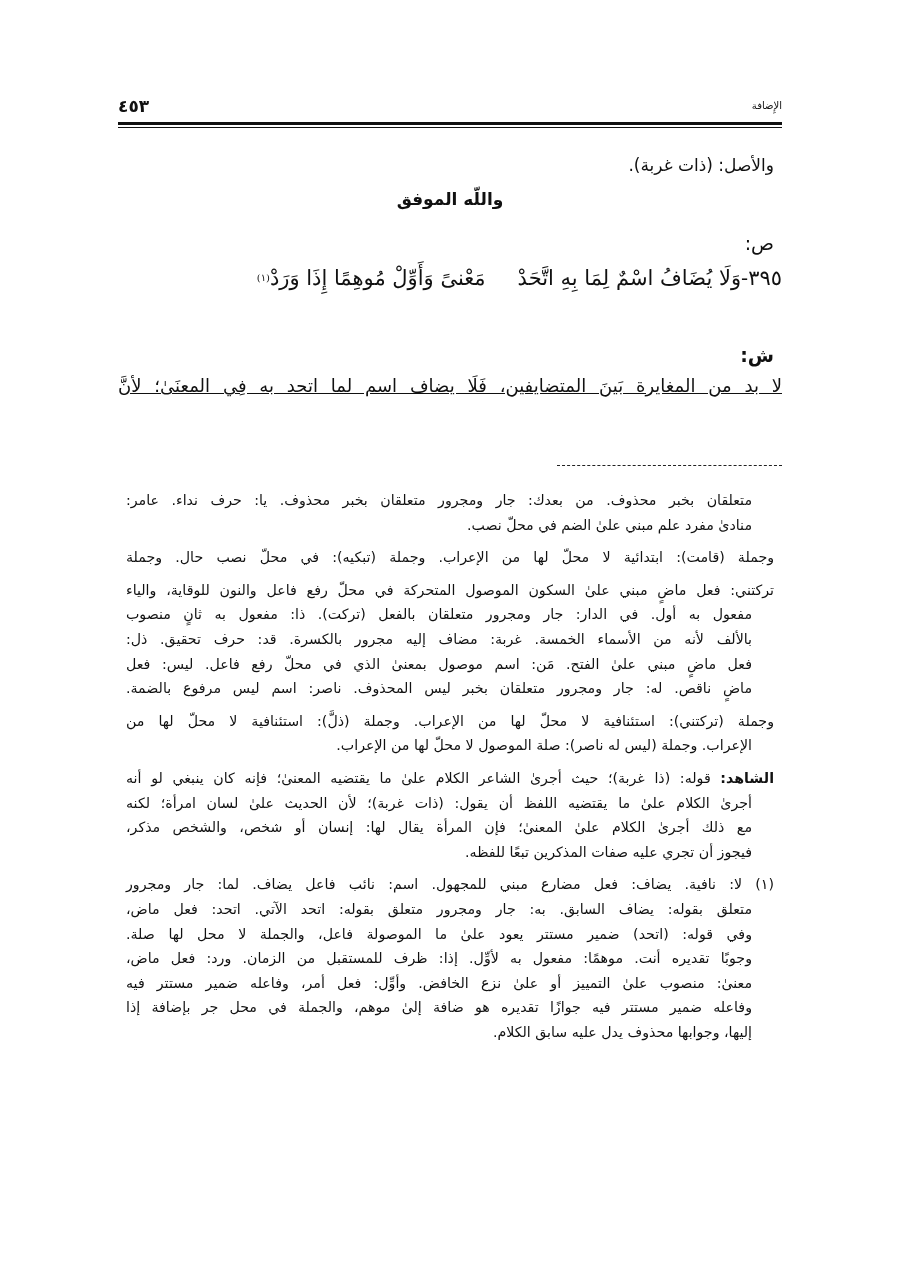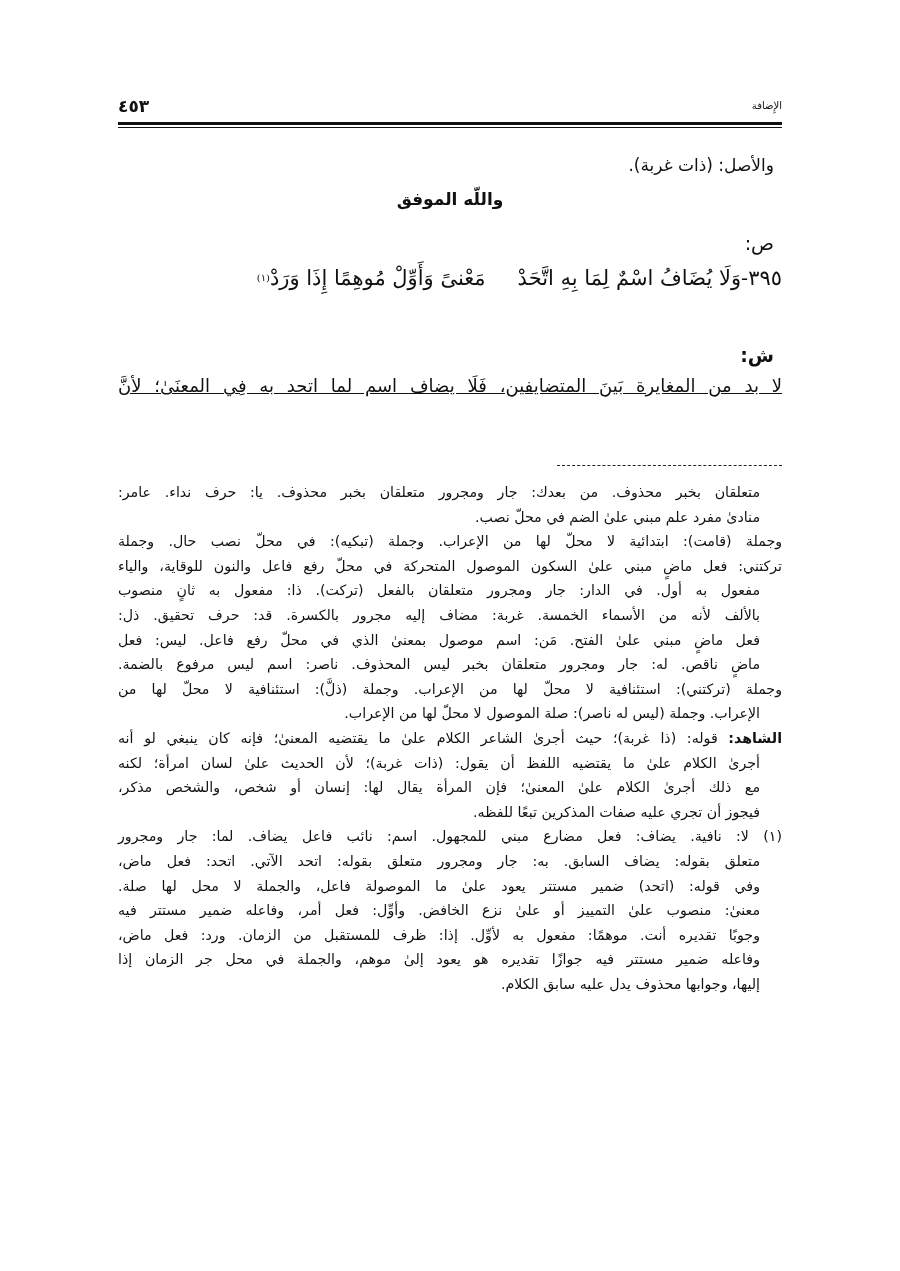--- a/index.html
+++ b/index.html
@@ -150,21 +150,21 @@
       font-size: 14.2px;
       line-height: 24.6px;
     }
     .fn-line {
       display: block;
       white-space: nowrap;
       text-align: justify;
       text-align-last: justify;
     }
     .fn-line.last { text-align-last: right; }
-    .fn-block { margin: 0; }
+    .fn-block { margin: 8px; }
     .fn-block .first { padding-right: 0; }
     .fn-block .indented { padding-right: 22px; }
   </style>
 </head>
 <body>
 
 <div class="page">
 
   <div class="running-header">
     <span class="header-title">الإِضافة</span>
@@ -222,19 +222,19 @@
       <span class="fn-line first"><b>الشاهد:</b> <span>قوله: (ذا غربة)؛ حيث أجرىٰ الشاعر الكلام علىٰ ما يقتضيه المعنىٰ؛ فإنه كان ينبغي لو أنه</span></span>
       <span class="fn-line indented">أجرىٰ الكلام علىٰ ما يقتضيه اللفظ أن يقول: (ذات غربة)؛ لأن الحديث علىٰ لسان امرأة؛ لكنه</span>
       <span class="fn-line indented">مع ذلك أجرىٰ الكلام علىٰ المعنىٰ؛ فإن المرأة يقال لها: إنسان أو شخص، والشخص مذكر،</span>
       <span class="fn-line indented last">فيجوز أن تجري عليه صفات المذكرين تبعًا للفظه.</span>
     </div>
 
     <div class="fn-block">
       <span class="fn-line first"><span>(١)</span> <span>لا: نافية. يضاف: فعل مضارع مبني للمجهول. اسم: نائب فاعل يضاف. لما: جار ومجرور</span></span>
       <span class="fn-line indented">متعلق بقوله: يضاف السابق. به: جار ومجرور متعلق بقوله: اتحد الآتي. اتحد: فعل ماض،</span>
       <span class="fn-line indented">وفي قوله: (اتحد) ضمير مستتر يعود علىٰ ما الموصولة فاعل، والجملة لا محل لها صلة.</span>
+      <span class="fn-line indented">وجوبًا تقديره أنت. موهمًا: مفعول به لأوِّل. إذا: ظرف للمستقبل من الزمان. ورد: فعل ماض،</span>
       <span class="fn-line indented">معنىٰ: منصوب علىٰ التمييز أو علىٰ نزع الخافض. وأوِّل: فعل أمر، وفاعله ضمير مستتر فيه</span>
-      <span class="fn-line indented">وجوبًا تقديره أنت. موهمًا: مفعول به لأوِّل. إذا: ظرف للمستقبل من الزمان. ورد: فعل ماض،</span>
-      <span class="fn-line indented">وفاعله ضمير مستتر فيه جوازًا تقديره هو يعود إلىٰ موهم، والجملة في محل جر الزمان إذا</span>
+      <span class="fn-line indented">وفاعله ضمير مستتر فيه جوازًا تقديره هو ضافة إلىٰ موهم، والجملة في محل جر بإضافة إذا</span>
       <span class="fn-line indented last">إليها، وجوابها محذوف يدل عليه سابق الكلام.</span>
     </div>
   </div>
 </div>
 
 </body></html>

